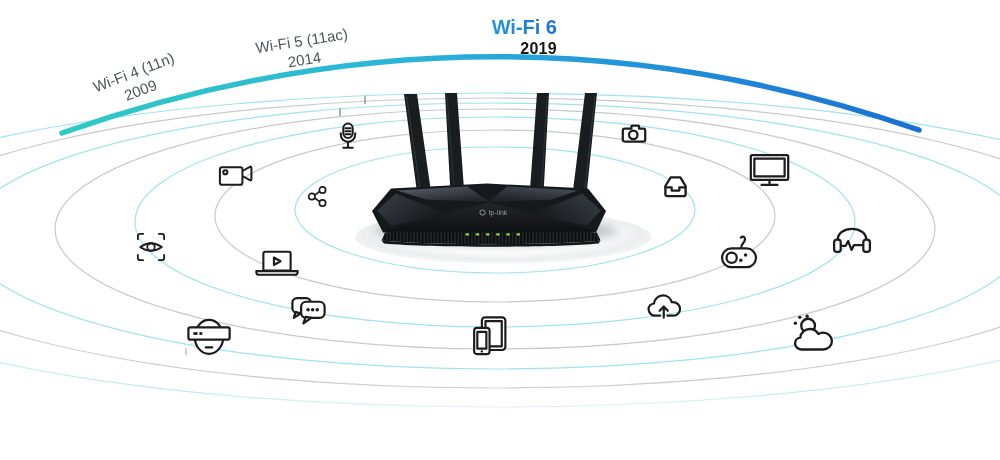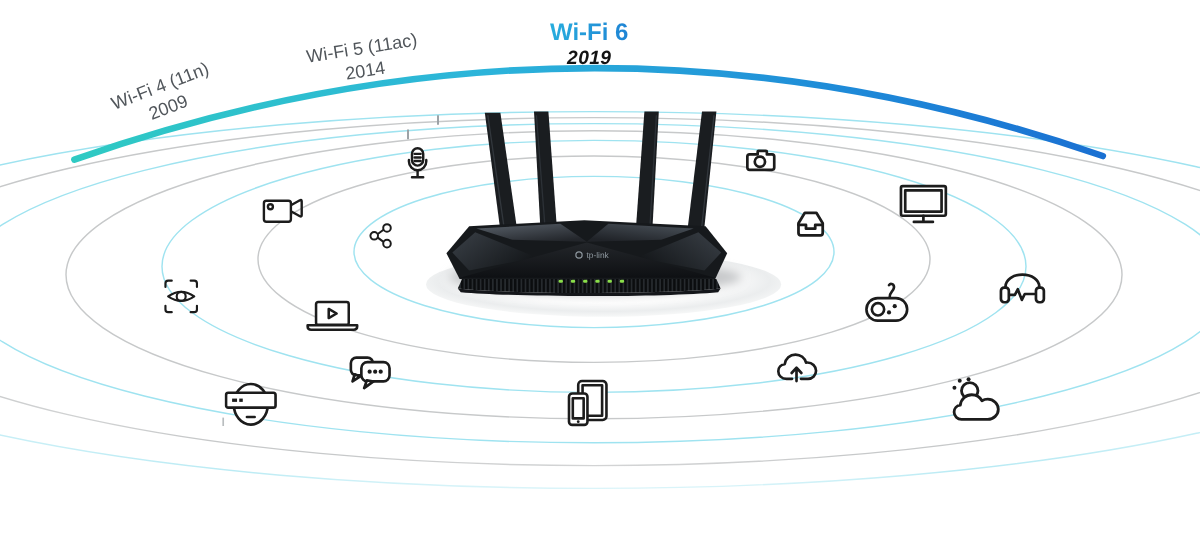--- a/index.html
+++ b/index.html
@@ -15,25 +15,25 @@
     background:radial-gradient(ellipse at 85% 95%,#fff 30%,rgba(255,255,255,0) 75%);}
   .ic{position:absolute;z-index:5;}
   .ic svg{display:block;width:100%;height:100%;}
   .st{stroke:#1c1c1c;fill:none;stroke-width:2.4;stroke-linecap:round;stroke-linejoin:round;}
   .stw{stroke:#1c1c1c;fill:#fff;stroke-width:2.4;stroke-linecap:round;stroke-linejoin:round;}
   .fl{fill:#1c1c1c;stroke:none;}
   .gen{position:absolute;z-index:6;text-align:center;color:#51565b;font-size:15px;line-height:19px;}
   .gen .l,.gen .y{display:block;}
   #g4{left:75px;top:62px;width:124px;transform:rotate(-21deg);}
   #g5{left:241px;top:31px;width:124px;transform:rotate(-9deg);}
-  #g6{left:425px;top:15px;width:132px;}
+  #g6{left:425px;top:15px;width:132px;text-align:right;}
   #g6 .l{font-size:20px;font-weight:bold;line-height:24px;
     background:linear-gradient(90deg,#2cc2e2,#1a6fd0);
     -webkit-background-clip:text;background-clip:text;color:transparent;}
-  #g6 .y{font-size:16px;font-weight:bold;color:#131313;line-height:20px;letter-spacing:.3px;font-style:italic;}
+  #g6 .y{font-size:16px;font-weight:bold;color:#131313;line-height:20px;letter-spacing:.3px;}
 </style>
 </head>
 <body>
 
 <div class="stage">
 
   <svg class="scene" width="1000" height="460" viewBox="0 0 1000 460">
     <defs>
       <linearGradient id="arcGrad" x1="0" y1="0" x2="1" y2="0">
         <stop offset="0" stop-color="#2fcac3"></stop>

